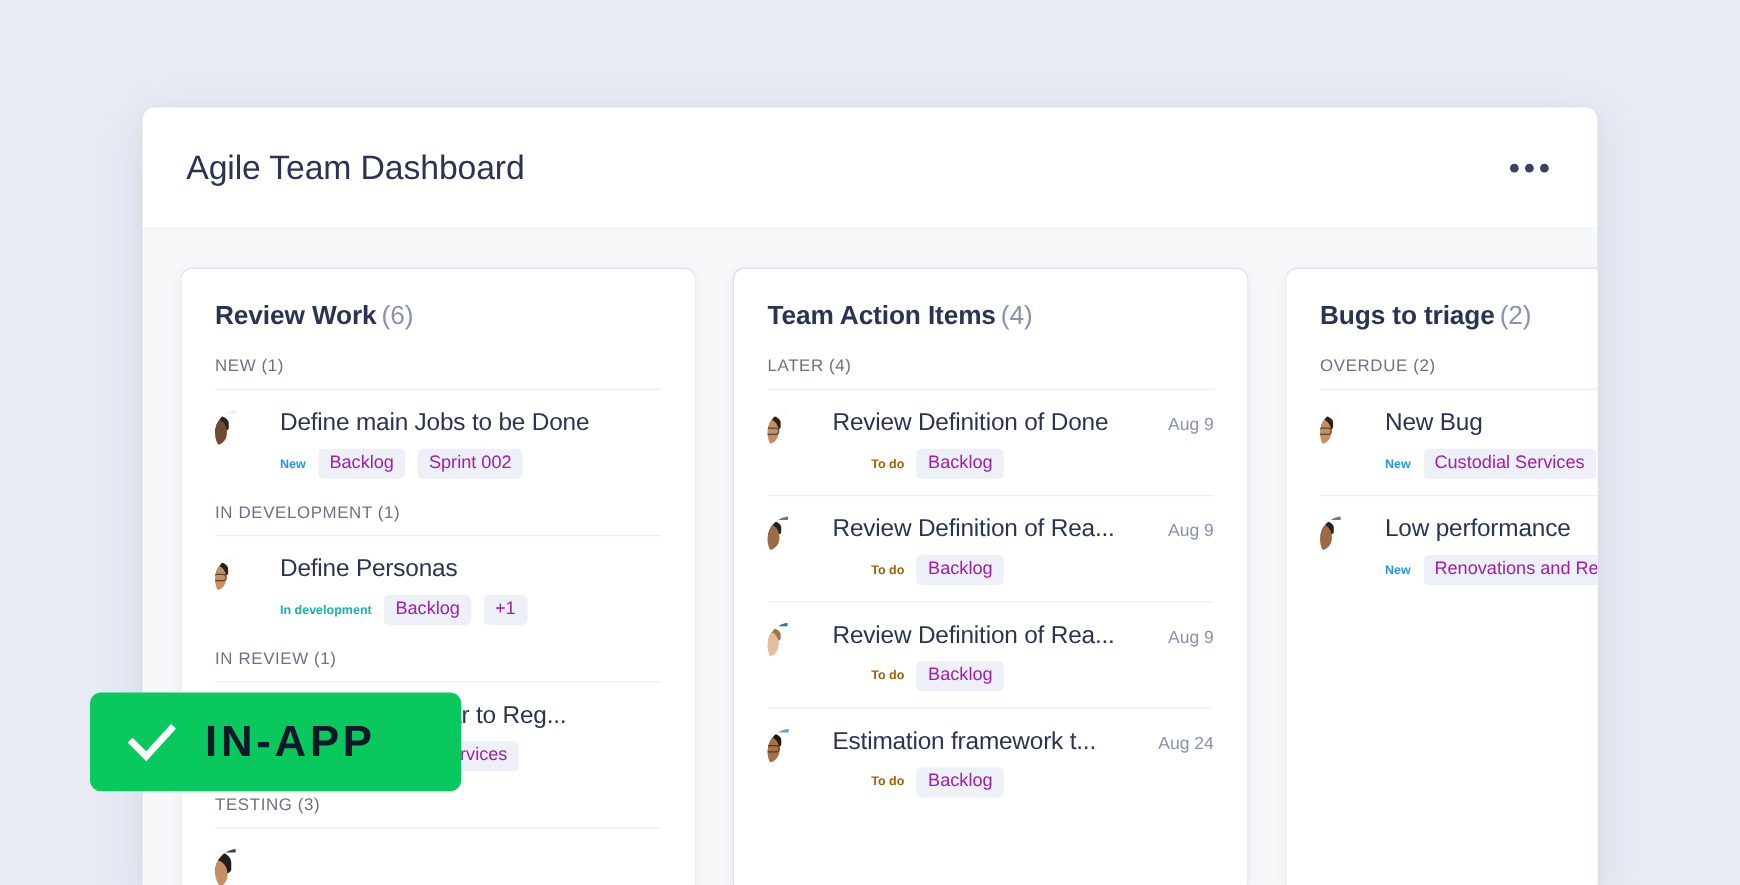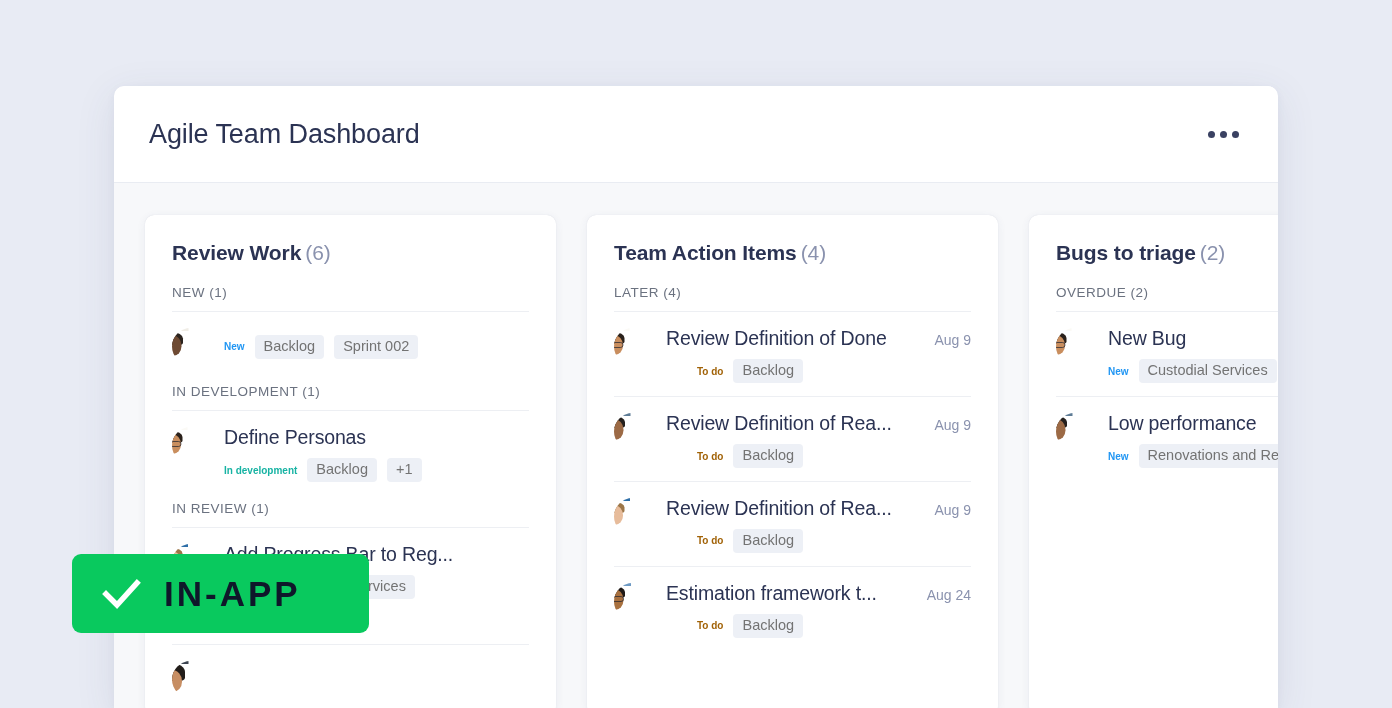--- a/index.html
+++ b/index.html
@@ -149,21 +149,21 @@
   .status {
     font-size: 10px;
     font-weight: 700;
   }
   .status.new      { color: #2196F3; }
   .status.todo     { color: #a16207; margin-left: 31px; }
   .status.indev    { color: #17B3A3; }
   .status.inreview { color: #7B8399; }
   .chip {
     font-size: 14.5px;
-    color: #737373;
+    color: #a21caf;
     background: #EDF0F6;
     border-radius: 4px;
     padding: 4px 9px 5px 9px;
     line-height: 1;
     white-space: nowrap;
   }
 
   
   .av { width:100%; height:100%; position:relative; }
   .av .bg   { position:absolute; inset:0; }
@@ -249,20 +249,23 @@
     </div>
 
     <div class="board" id="board">
         <div class="board-card col-1">
           <div class="card-title"><span>Review Work</span><span class="count">(6)</span></div>
           <div class="group-label">NEW (1)</div>
           <ul class="task-list">
             <li class="task-row">
               <div class="task-avatar"><span class="av av-p1"><span class="bg"></span><span class="body"></span><span class="hair"></span><span class="head"></span><span class="glass"></span></span></div>
               <div class="task-body">
+                <div class="task-headline">
+                  <span class="task-title">Define main Jobs to be Done</span>
+                </div>
                 <div class="task-meta">
                   <span class="status new">New</span>
                   <span class="chip">Backlog</span>
                   <span class="chip">Sprint 002</span>
                 </div>
               </div>
             </li>
           </ul>
           <div class="group-label">IN DEVELOPMENT (1)</div>
           <ul class="task-list">

